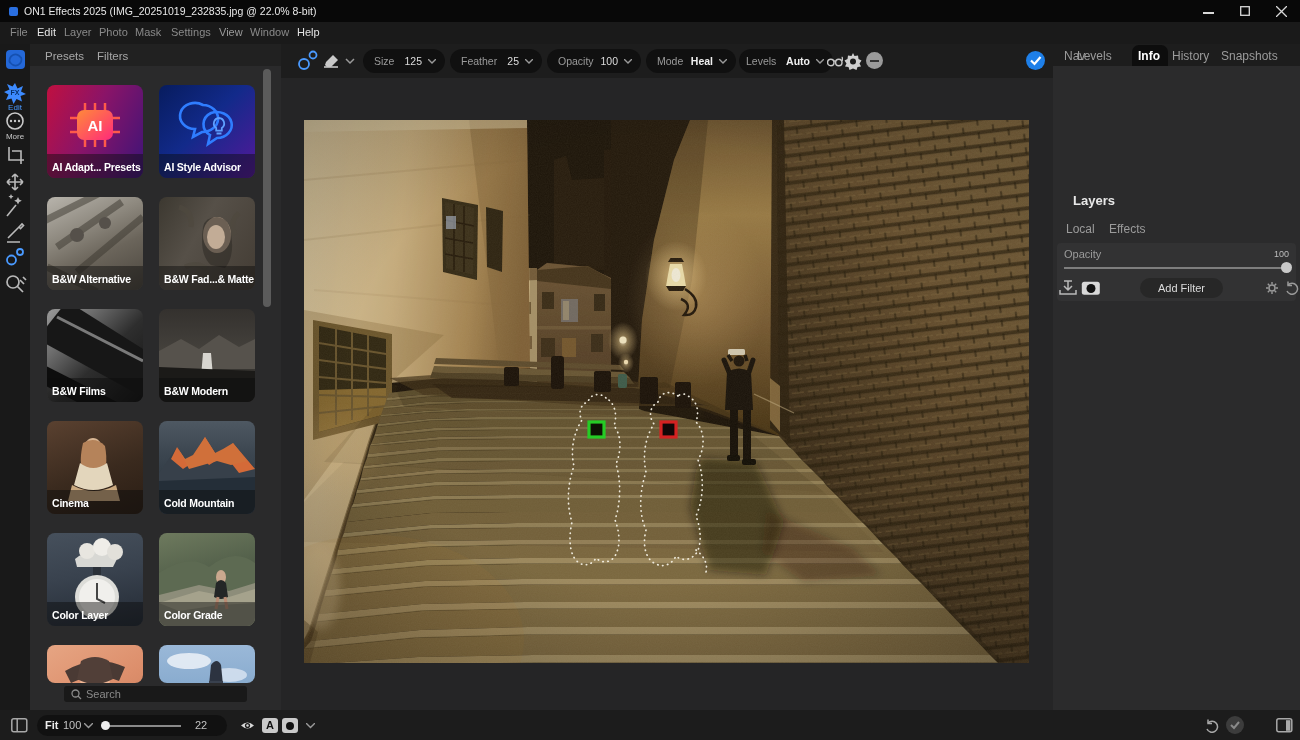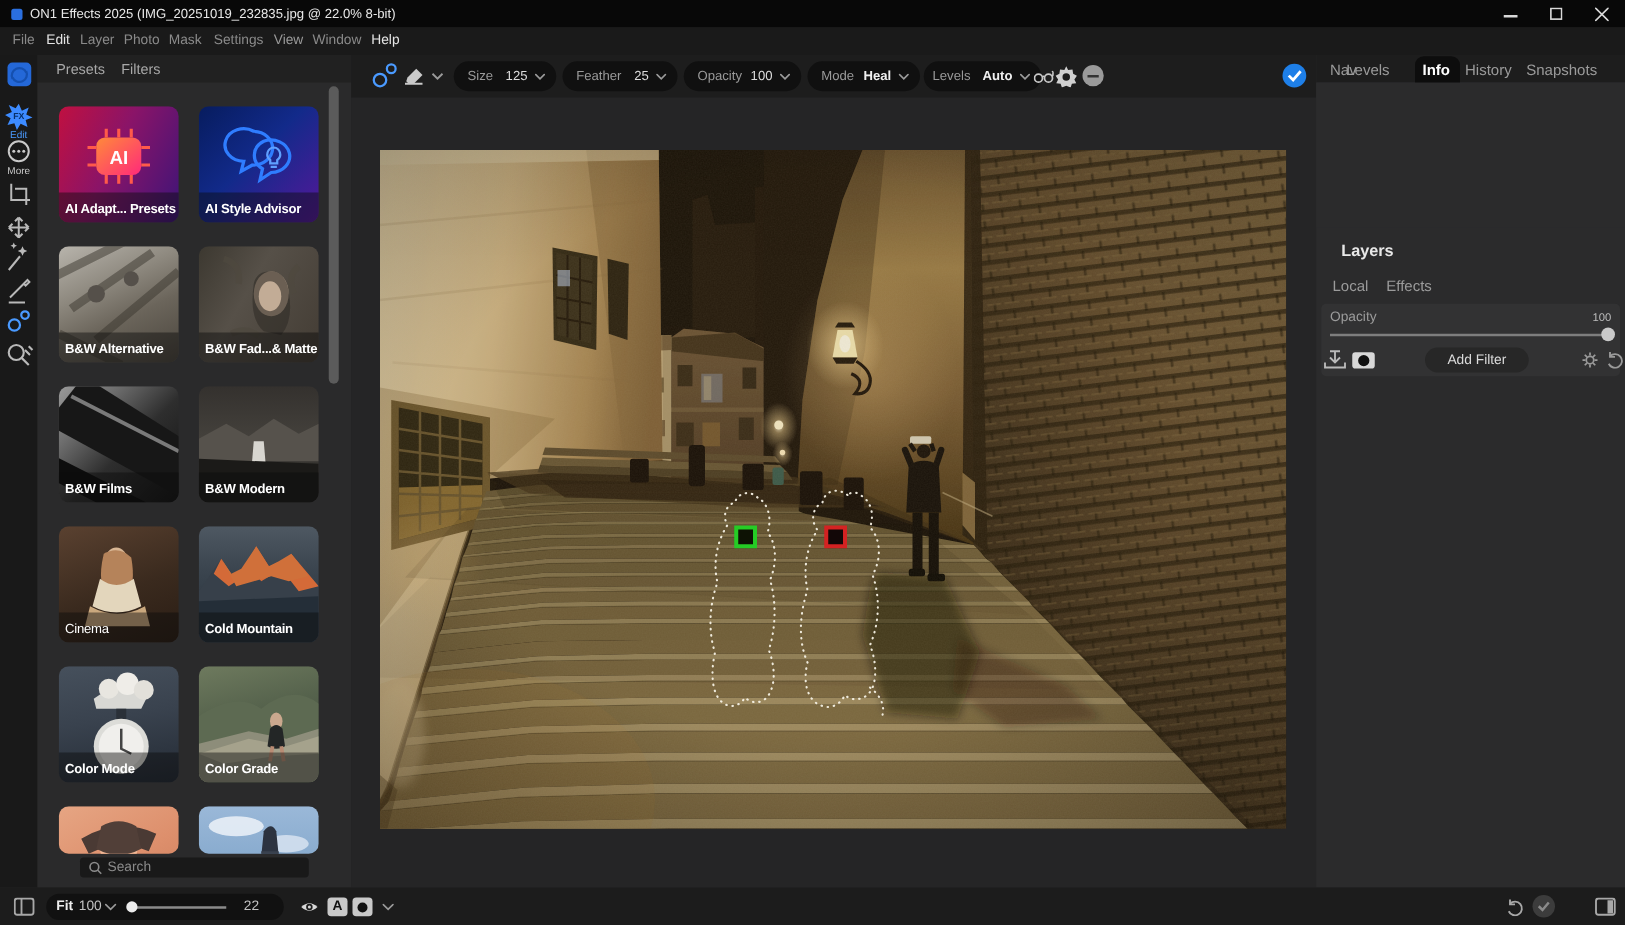--- a/index.html
+++ b/index.html
@@ -151,21 +151,21 @@
     <div style="position:absolute;left:0;top:0;width:96px;height:93px">
       <div style="width:100%;height:100%;background:linear-gradient(160deg,#5a4130 0%,#3a2a1e 55%,#2a1d14 100%)"></div>
 <svg width="96" height="93" style="position:absolute;left:0;top:0">
         <ellipse cx="46" cy="28" rx="9" ry="11" fill="#d8b694"></ellipse>
         <path d="M36,22 q-6,26 4,34 l14,1 q8,-10 4,-32 q-10,-10 -22,-3Z" fill="#b5835a"></path>
         <path d="M33,42 q13,10 27,0 l6,22 q-20,10 -39,0 Z" fill="#e3d6bc"></path>
         <path d="M25,64 q22,12 44,0 l4,16 h-52 Z" fill="#caa87e"></path>
       </svg>
     </div>
     <div style="position:absolute;left:0;bottom:0;width:100%;height:24px;background:rgba(10,10,10,0.45)"></div>
-    <div style="position:absolute;left:5px;bottom:5px;font-size:10.5px;font-weight:normal;color:#fff;white-space:nowrap;letter-spacing:-0.2px">Cinema</div>
+    <div style="position:absolute;left:5px;bottom:5px;font-size:10.5px;font-weight:bold;color:#fff;white-space:nowrap;letter-spacing:-0.2px">Cinema</div>
   </div>
 <div style="position:absolute;left:159px;top:421px;width:96px;height:93px;border-radius:8px;overflow:hidden">
     <div style="position:absolute;left:0;top:0;width:96px;height:93px">
       <div style="width:100%;height:100%;background:linear-gradient(180deg,#4e5862 0%,#3c4650 35%,#242e38 100%)"></div>
 <svg width="96" height="93" style="position:absolute;left:0;top:0">
         <path d="M0,52 L18,26 L30,44 L46,16 L60,38 L74,22 L96,48 L96,93 L0,93 Z" fill="#37404a"></path>
         <path d="M18,26 L30,44 L24,48 L12,38 Z M46,16 L60,38 L50,44 L38,30 Z M74,22 L96,48 L80,52 L66,34 Z" fill="#d46a38"></path>
         <path d="M14,34 L22,30 L28,42 L46,16 L58,36 L50,40 M70,26 L80,40" stroke="#e8c8a8" stroke-width="0" fill="none"></path>
         <path d="M18,26 L26,38 L34,34 L46,16 L56,32 L64,28 L74,22 L88,40 L72,44 L58,40 L44,44 L30,48 Z" fill="#d0703a"></path>
         <path d="M0,60 L96,56 L96,93 L0,93 Z" fill="#222c36" opacity="0.9"></path>
@@ -182,21 +182,21 @@
         <circle cx="40" cy="18" r="8" fill="#e8e6e0"></circle>
         <circle cx="55" cy="14" r="9" fill="#efede8"></circle>
         <circle cx="68" cy="19" r="8" fill="#e2e0da"></circle>
         <rect x="46" y="34" width="8" height="12" fill="#2a3038"></rect>
         <circle cx="50" cy="64" r="22" fill="#dcdcd8"></circle>
         <circle cx="50" cy="64" r="18" fill="#f0efec"></circle>
         <path d="M50,50 L50,66 L58,70" stroke="#444" stroke-width="2" fill="none"></path>
       </svg>
     </div>
     <div style="position:absolute;left:0;bottom:0;width:100%;height:24px;background:rgba(10,10,10,0.45)"></div>
-    <div style="position:absolute;left:5px;bottom:5px;font-size:10.5px;font-weight:bold;color:#fff;white-space:nowrap;letter-spacing:-0.2px">Color Mode</div>
+    <div style="position:absolute;left:5px;bottom:5px;font-size:10.5px;font-weight:bold;color:#fff;white-space:nowrap;letter-spacing:-0.2px">Color Layer</div>
   </div>
 <div style="position:absolute;left:159px;top:533px;width:96px;height:93px;border-radius:8px;overflow:hidden">
     <div style="position:absolute;left:0;top:0;width:96px;height:93px">
       <div style="width:100%;height:100%;background:linear-gradient(165deg,#6e7a5e 0%,#55624c 40%,#3c4438 100%)"></div>
 <svg width="96" height="93" style="position:absolute;left:0;top:0">
         <path d="M0,40 Q30,20 50,34 Q75,14 96,30 L96,93 L0,93 Z" fill="#5d6a52"></path>
         <path d="M0,62 L40,52 L70,58 L96,50 L96,93 L0,93 Z" fill="#8d8d7a"></path>
         <path d="M0,70 L40,58 L70,64 L96,56 L96,70 L60,72 L20,78 Z" fill="#a5a28c"></path>
         <ellipse cx="62" cy="44" rx="5" ry="7" fill="#caa88e"></ellipse>
         <path d="M57,50 q5,-6 10,0 l2,14 q-7,4 -14,0 Z" fill="#232626"></path>

